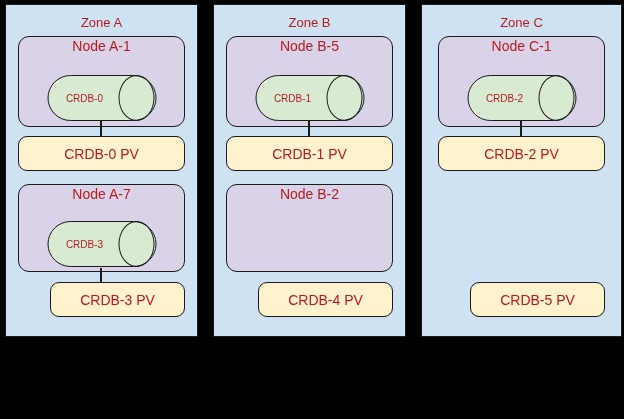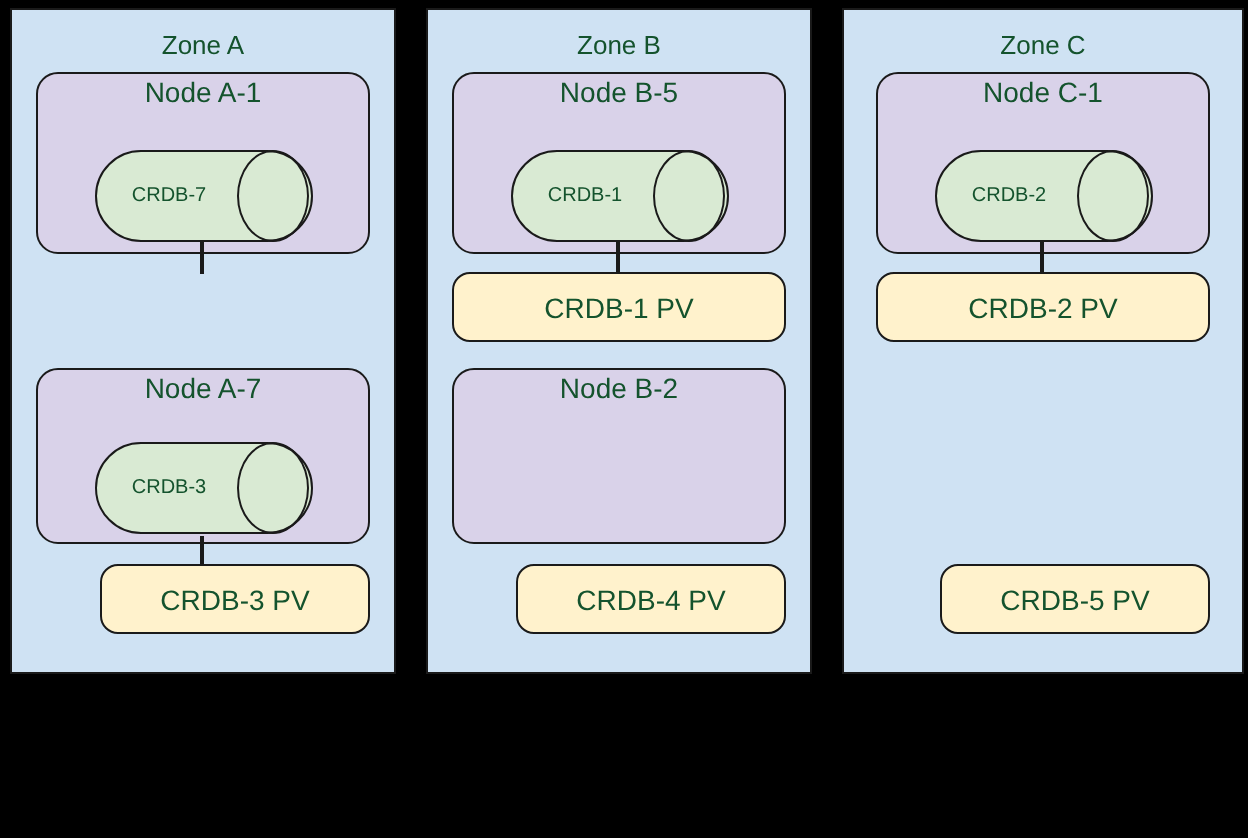--- a/index.html
+++ b/index.html
@@ -1,18 +1,18 @@
 <!DOCTYPE html>
 <html><head>
 <meta charset="utf-8">
 <style>
   html,body{margin:0;padding:0;background:#000;}
   #canvas{
     position:relative;width:624px;height:419px;background:#000;overflow:hidden;
-    font-family:"Liberation Sans","DejaVu Sans",sans-serif;color:#14532d;
+    font-family:"Liberation Sans","DejaVu Sans",sans-serif;color:#b91c1c;
   }
   .zone{
     position:absolute;top:4px;height:333px;background:#cfe2f3;
     border:1.5px solid #1a1a1a;box-sizing:border-box;
   }
   .zone-0{left:5px;width:193px;}
   .zone-1{left:213px;width:193px;}
   .zone-2{left:421px;width:201px;}
   .zone-title{
     position:absolute;top:10px;left:0;right:0;text-align:center;
@@ -64,24 +64,27 @@
 
 <div id="canvas">
 
   <div class="zone zone-0">
     <div class="zone-title">Zone A</div>
 
     <div class="node node-1">
       <span class="node-title">Node A-1</span>
       <div class="cyl">
         <span class="cyl-cap"></span>
-        <span class="cyl-label">CRDB-7</span>
+        <span class="cyl-label">CRDB-0</span>
       </div>
     </div>
     <div class="connector conn-1"></div>
+    <div class="pv pv-1">
+      <span>CRDB-0 PV</span>
+    </div>
 
     <div class="node node-2">
       <span class="node-title">Node A-7</span>
       <div class="cyl">
         <span class="cyl-cap"></span>
         <span class="cyl-label">CRDB-3</span>
       </div>
     </div>
     <div class="connector conn-2"></div>
     <div class="pv pv-2">

